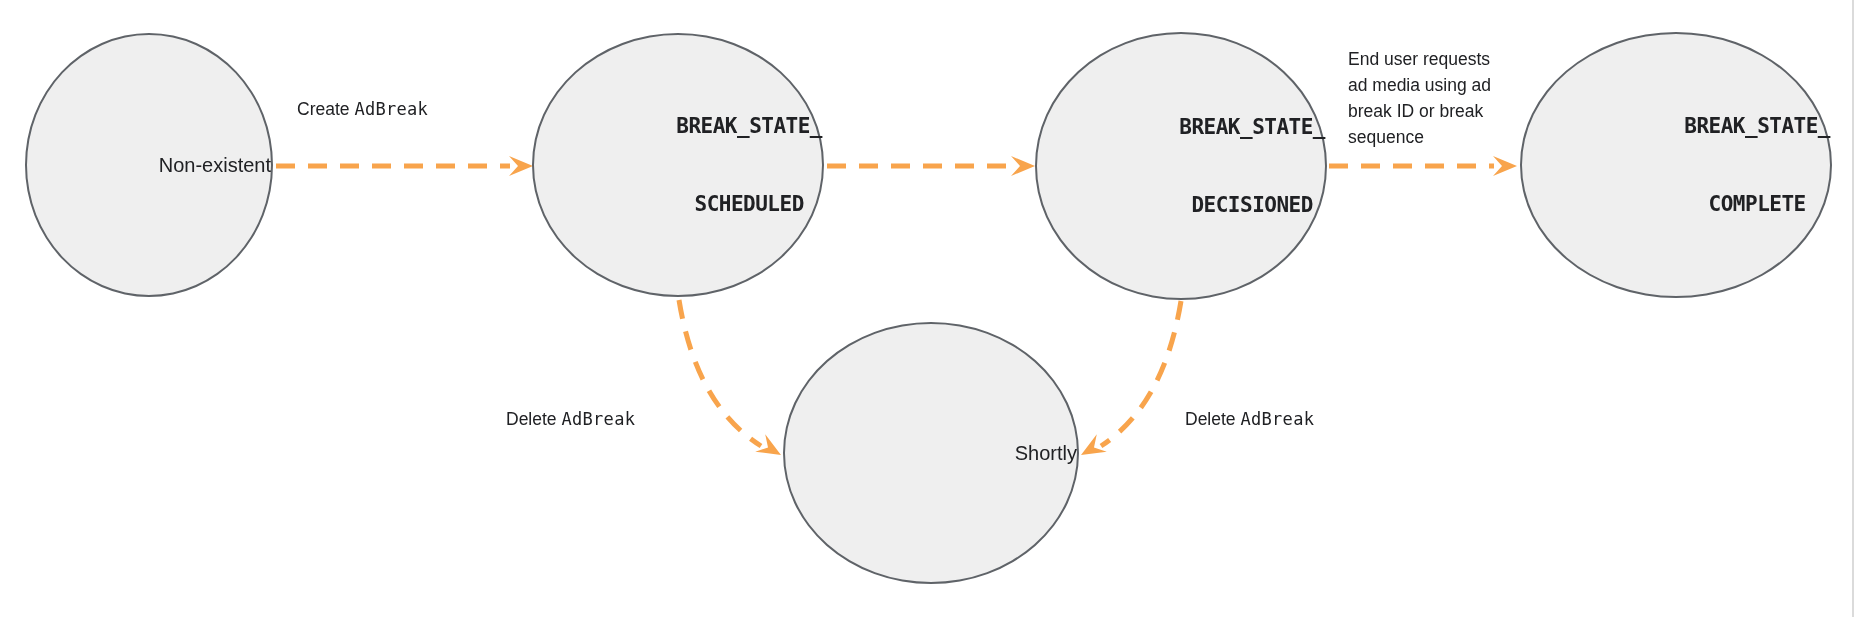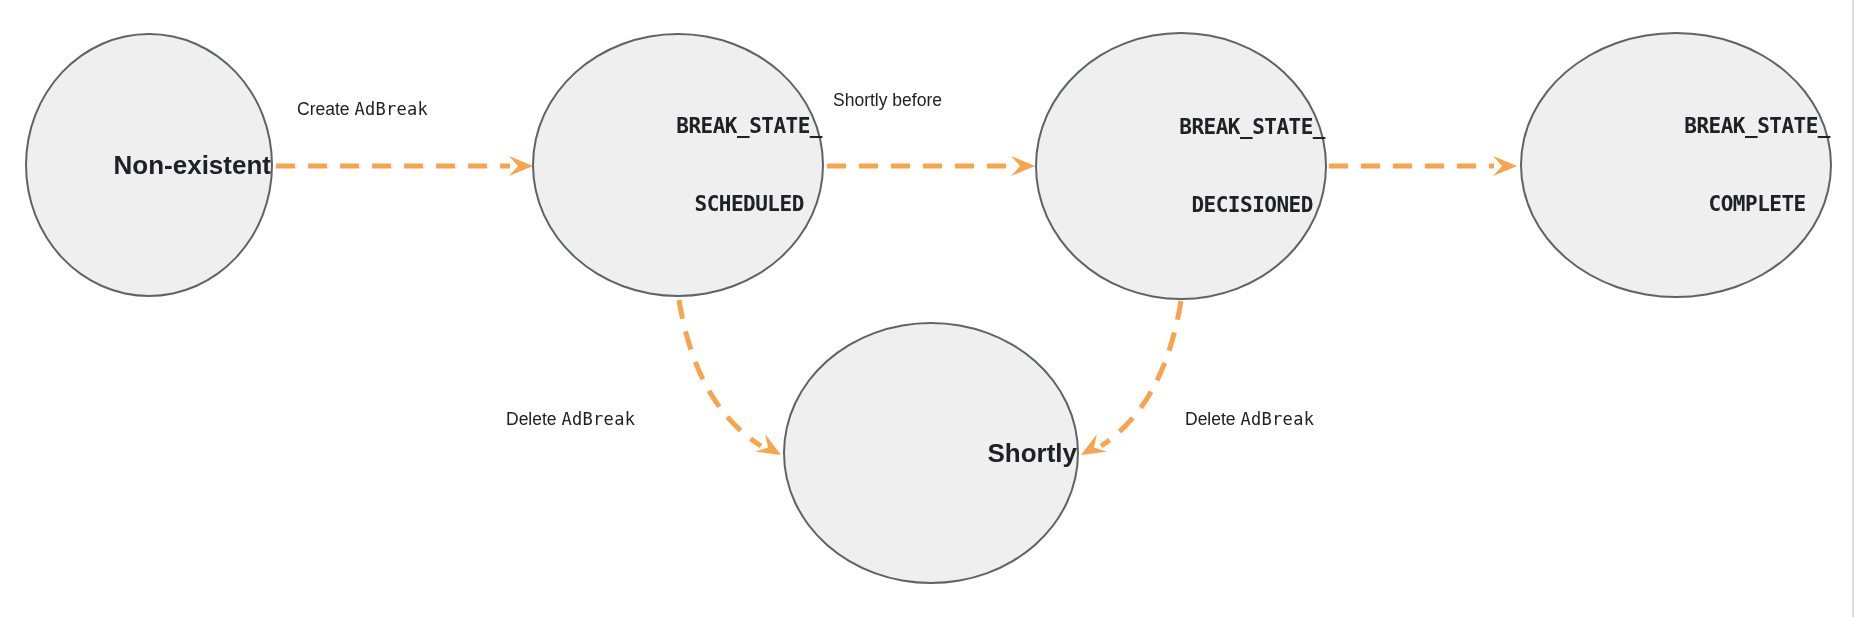--- a/index.html
+++ b/index.html
@@ -39,22 +39,22 @@
     border-radius: 50%;
     background: var(--node-fill);
     border: 2px solid var(--node-border);
     display: flex;
     align-items: center;
     justify-content: flex-end;
     text-align: center;
   }
   .node-label-sans {
     font-family: "Liberation Sans", sans-serif;
-    font-weight: 700;
-    font-size: 26px;
+    font-weight: 400;
+    font-size: 20px;
     color: var(--text);
   }
   .node-label-mono {
     font-family: "DejaVu Sans Mono", monospace;
     font-weight: 700;
     font-size: 21px;
     line-height: 26px;
     letter-spacing: -0.5px;
     color: var(--text);
     white-space: pre;
@@ -141,23 +141,28 @@
 
   <div class="node" style="left:783px; top:322px; width:296px; height:262px;">
     <span class="node-label-sans">Shortly</span>
   </div>
 
   <div class="edge-label" style="left:297px; top:96px;">
     <span>Create </span><span class="code">AdBreak</span>
   </div>
 
   <div class="edge-label" style="left:833px; top:87px;">
-    <div>Shortly before</div>
   </div>
 
+  <div class="edge-label" style="left:1348px; top:46px;">
+    <div>End user requests</div>
+    <div>ad media using ad</div>
+    <div>break ID or break</div>
+    <div>sequence</div>
+  </div>
 
   <div class="edge-label" style="left:506px; top:406px;">
     <span>Delete </span><span class="code">AdBreak</span>
   </div>
 
   <div class="edge-label" style="left:1185px; top:406px;">
     <span>Delete </span><span class="code">AdBreak</span>
   </div>
 
   <div class="right-border"></div>

